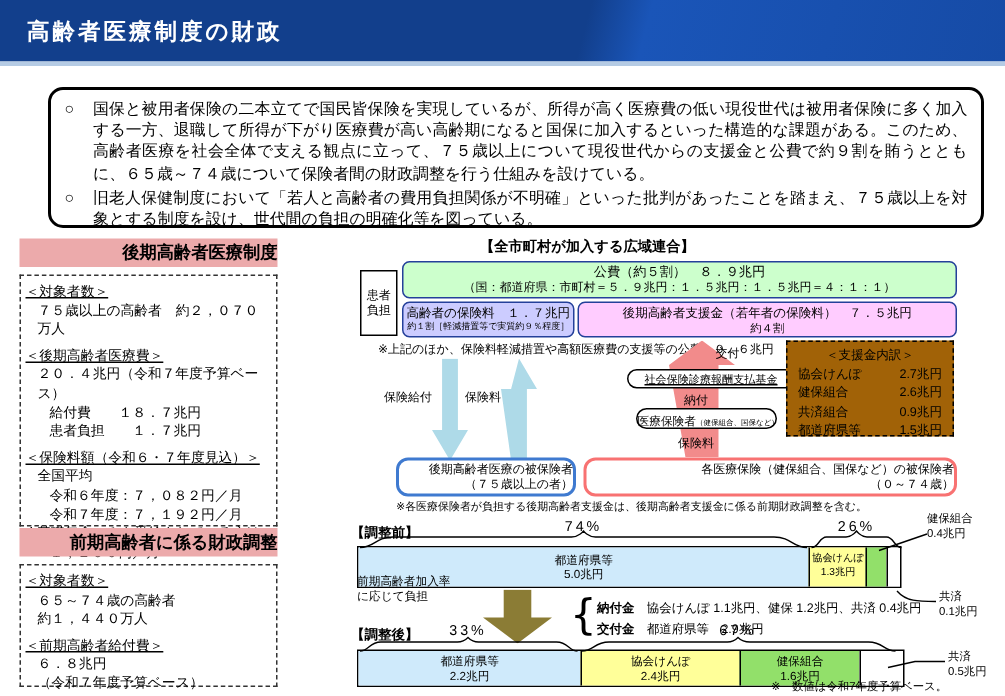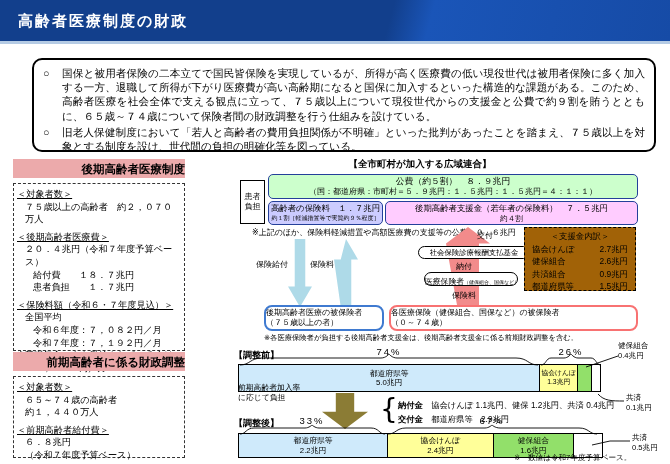--- a/index.html
+++ b/index.html
@@ -31,21 +31,21 @@
   .mt { margin-top:5px; }
   .in1 { padding-left:8px; }
   .in2 { padding-left:16px; }
 
   
   .navybox { border:1.5px solid #24409a; border-radius:5px; text-align:center; overflow:hidden; }
   .cell1 { font-size:8.8px; line-height:11px; }
   .cell2 { font-size:8px;  line-height:10.5px; }
   .tinybox { background:#fff; border:1px solid #000; border-radius:7px; text-align:center; z-index:3; }
   .lbl { font-size:8px; z-index:4; white-space:nowrap; }
-  .roundbox { background:#fff; border-radius:8px; text-align:left; font-size:8px; line-height:10.5px;
+  .roundbox { background:#fff; border-radius:8px; text-align:right; font-size:8px; line-height:10.5px;
               display:flex; flex-direction:column; justify-content:center; z-index:2; }
   .bd-box { border:1px dashed #000; background:#a16207; font-size:8.4px; padding:2px 7px; z-index:3; }
   .bd-row { display:flex; justify-content:space-between; line-height:12.4px; }
 
   
   .bar { display:flex; border:1px solid #000; height:100%; }
   .seg { border-left:1px solid #000; display:flex; flex-direction:column; justify-content:center;
          text-align:center; font-size:7.8px; line-height:9.5px; overflow:hidden; }
   .seg:first-child { border-left:none; }
   .pct { font-size:9.5px; letter-spacing:2px; text-align:center; width:44px; }
@@ -94,21 +94,21 @@
   <div class="abs lp-head" style="left:13px; top:352px;">前期高齢者に係る財政調整</div>
   <div class="abs lp-box" style="left:13px; top:376px; height:82px;">
     <div class="lp-h">＜対象者数＞</div>
     <div class="in1">６５～７４歳の高齢者</div>
     <div class="in1">約１，４４０万人</div>
     <div class="lp-h mt">＜前期高齢者給付費＞</div>
     <div class="in1">６．８兆円</div>
     <div class="in1">（令和７年度予算ベース）</div>
   </div>
 
-  <div class="abs" style="left:320px; top:158px; width:200px; text-align:center; font-size:9.5px; font-weight:bold;">【全市町村が加入する広域連合】</div>
+  <div class="abs" style="left:320px; top:158px; width:200px; font-size:9.5px; font-weight:bold;">【全市町村が加入する広域連合】</div>
 
   <div class="abs" style="left:240px; top:180px; width:25px; height:44px; border:1.5px solid #000; border-radius:0;
        display:flex; flex-direction:column; justify-content:center; align-items:center; font-size:8px; line-height:10px; background:#fff;">
     <span>患者</span>
     <span>負担</span>
   </div>
 
   <div class="abs navybox" style="left:268px; top:174px; width:370px; height:25px; background:#ccffcc; padding-top:1px;">
     <div class="cell1">公費（約５割）　８．９兆円</div>
     <div class="cell2">（国：都道府県：市町村＝５．９兆円：１．５兆円：１．５兆円＝４：１：１）</div>
@@ -130,21 +130,21 @@
        clip-path:polygon(28% 0,72% 0,72% 70%,100% 70%,50% 100%,0 70%,28% 70%);"></div>
   <div class="abs" style="left:334px; top:239px; width:24px; height:68px; background:#aedae8;
        clip-path:polygon(50% 0,100% 30%,72% 30%,72% 100%,28% 100%,0 30%,28% 30%);"></div>
   <div class="abs lbl" style="left:256px; top:259px;">保険給付</div>
   <div class="abs lbl" style="left:310px; top:259px;">保険料</div>
 
   <div class="abs" style="left:446px; top:227px; width:44px; height:78px; background:#f28b8b;
        clip-path:polygon(50% 0,100% 21%,75% 21%,75% 100%,25% 100%,0 21%); z-index:1;"></div>
   <div class="abs lbl" style="left:477px; top:230px;">交付</div>
 
-  <div class="abs tinybox" style="left:418px; top:246px; width:112px; height:13px; font-size:7.4px; line-height:11.5px;">社会保険診療報酬支払基金</div>
+  <div class="abs tinybox" style="left:418px; top:246px; width:112px; height:13px; font-size:7.4px; line-height:11.5px;text-decoration:underline;">社会保険診療報酬支払基金</div>
   <div class="abs lbl" style="left:456px; top:261px;">納付</div>
   <div class="abs tinybox" style="left:424px; top:272px; width:94px; height:14px; line-height:12px; white-space:nowrap;">
     <span style="font-size:7.8px;">医療保険者</span><span style="font-size:5px;">（健保組合、国保など）</span>
   </div>
   <div class="abs lbl" style="left:452px; top:290px;">保険料</div>
 
   <div class="abs roundbox" style="left:264px; top:305px; width:120px; height:26px; border:2px solid #3f7ad0;">
     <span>後期高齢者医療の被保険者</span>
     <span>（７５歳以上の者）</span>
   </div>

